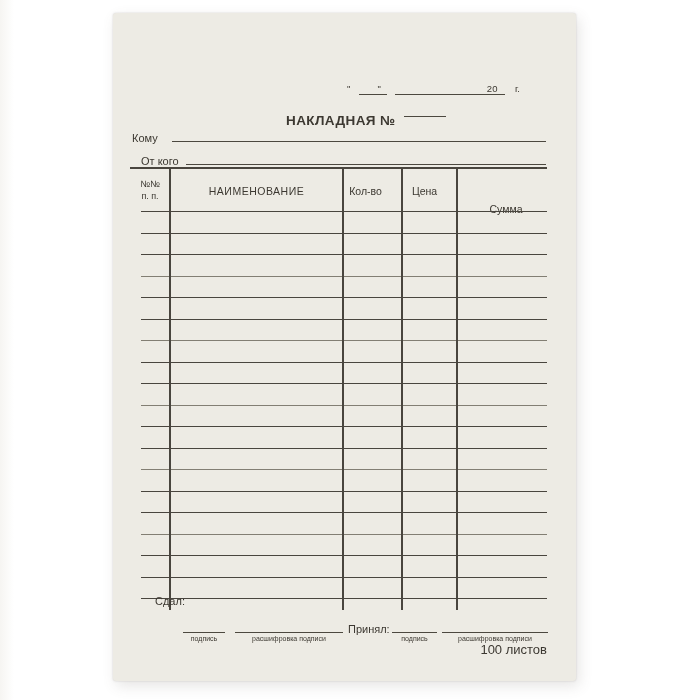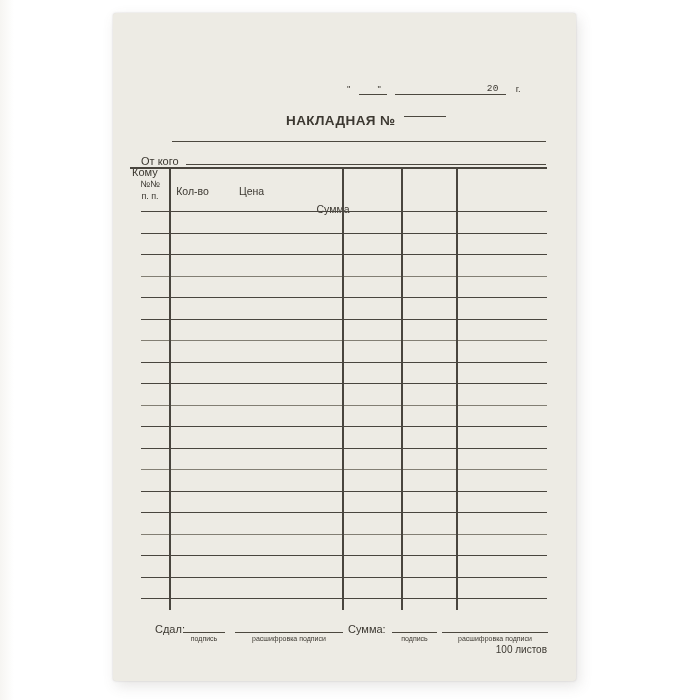--- a/index.html
+++ b/index.html
@@ -28,31 +28,31 @@
   
   .date-line{
     position:absolute;left:234px;top:70px;height:12px;
     display:flex;align-items:flex-end;
     font-size:9.5px;line-height:12px;color:var(--ink);
   }
   .blank{display:inline-block;height:12px;border-bottom:1.2px solid var(--blank);}
   .b-day{width:28px;margin-left:9px;}
   .q2{margin-left:-10px;}
   .b-month{width:92px;margin-left:14px;}
-  .year20{display:inline-block;height:12px;border-bottom:1.2px solid var(--blank);padding-right:7px;letter-spacing:.3px;font-family:Liberation Mono, monospace;}
+  .year20{display:inline-block;height:12px;border-bottom:1.2px solid var(--blank);padding-right:7px;letter-spacing:.3px;}
   .era{margin-left:10px;}
   
   .title{
     position:absolute;left:173px;top:100px;
     font-size:13.5px;font-weight:600;letter-spacing:.4px;white-space:nowrap;
   }
   .title-underline{position:absolute;left:291px;top:92px;width:42px;height:12px;border-bottom:1.2px solid var(--blank);}
   
   .field-label{position:absolute;font-size:11px;line-height:12px;}
-  .lbl-to{left:19px;top:119px;margin-top:34px;}
+  .lbl-to{left:19px;top:119px;}
   .lbl-from{left:28px;top:142px;}
   .field-line{position:absolute;height:0;border-bottom:1.2px solid var(--blank);}
   .line-to{left:59px;top:128px;width:374px;}
   .line-from{left:73px;top:151px;width:360px;}
   
   .tbl{position:absolute;left:17px;top:154px;width:417px;}
   .thead{
     position:relative;height:45px;border-top:2px solid var(--line-dark);
     display:flex;align-items:center;text-align:center;font-size:10.5px;
   }
@@ -64,33 +64,33 @@
   .th-price{width:73px;}
   .th-sum{width:90px;margin-top:36px;}
   .tbody{position:relative;}
   .trow{height:21.5px;margin-left:11px;border-bottom:1px solid var(--line-dark);}
   .trow:nth-child(3n){border-bottom-color:var(--line-mid);}
   .trow:nth-child(18){border-bottom-color:var(--line-dark);}
   .vline{position:absolute;top:0;width:1.5px;height:443px;background:var(--line-dark);}
   .v1{left:39px;} .v2{left:212px;} .v3{left:271px;} .v4{left:326px;}
   
   .sig-label{position:absolute;font-size:11px;line-height:12px;}
-  .lbl-gave{left:42px;top:610px;}
+  .lbl-gave{left:42px;top:582px;}
   .lbl-recv{left:235px;top:610px;}
   .sig-line{position:absolute;height:0;border-bottom:1.2px solid var(--blank);}
   .sl-a{left:70px;top:619px;width:42px;}
   .sl-b{left:122px;top:619px;width:108px;}
   .sl-c{left:279px;top:619px;width:45px;}
   .sl-d{left:329px;top:619px;width:106px;}
   .sig-cap{position:absolute;top:621px;font-size:7px;line-height:9px;text-align:center;color:var(--ink);}
   .cap-a{left:70px;width:42px;}
   .cap-b{left:122px;width:108px;}
   .cap-c{left:279px;width:45px;}
   .cap-d{left:329px;width:106px;}
-  .sheets-note{position:absolute;right:29px;top:632px;font-size:10px;line-height:9px;}
+  .sheets-note{position:absolute;right:29px;top:632px;font-size:13px;line-height:9px;}
 </style>
 </head>
 <body>
 
 <div class="stage">
   <div class="paper">
 
     <div class="date-line">
       <span>"</span>
       <span class="blank b-day"></span>
@@ -108,20 +108,21 @@
 
     <div class="field-label lbl-from">От кого</div>
     <div class="field-line line-from"></div>
 
     <div class="tbl">
       <div class="thead">
         <div class="th th-num">
           <div>№№</div>
           <div>п. п.</div>
         </div>
+        <div class="th th-name">НАИМЕНОВАНИЕ</div>
         <div class="th th-qty">Кол-во</div>
         <div class="th th-price">Цена</div>
         <div class="th th-sum">Сумма</div>
       </div>
       <div class="tbody">
           <div class="trow"></div>
           <div class="trow"></div>
           <div class="trow"></div>
           <div class="trow"></div>
           <div class="trow"></div>
@@ -144,21 +145,21 @@
       <div class="vline v3"></div>
       <div class="vline v4"></div>
     </div>
 
     <div class="sig-label lbl-gave">Сдал:</div>
     <div class="sig-line sl-a"></div>
     <div class="sig-cap cap-a">подпись</div>
     <div class="sig-line sl-b"></div>
     <div class="sig-cap cap-b">расшифровка подписи</div>
 
-    <div class="sig-label lbl-recv">Сумма:</div>
+    <div class="sig-label lbl-recv">Принял:</div>
     <div class="sig-line sl-c"></div>
     <div class="sig-cap cap-c">подпись</div>
     <div class="sig-line sl-d"></div>
     <div class="sig-cap cap-d">расшифровка подписи</div>
 
     <div class="sheets-note">100 листов</div>
   </div>
 </div>
 
 </body></html>

